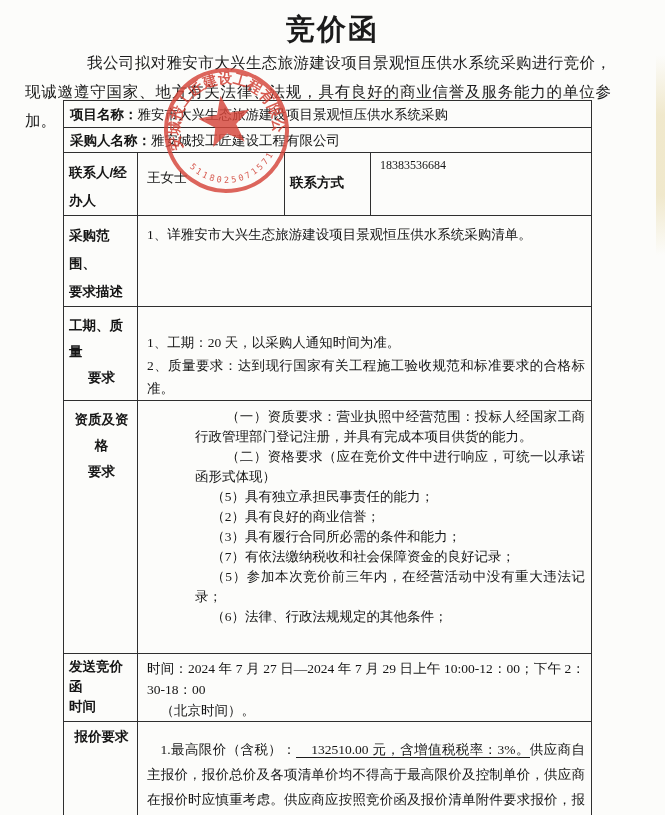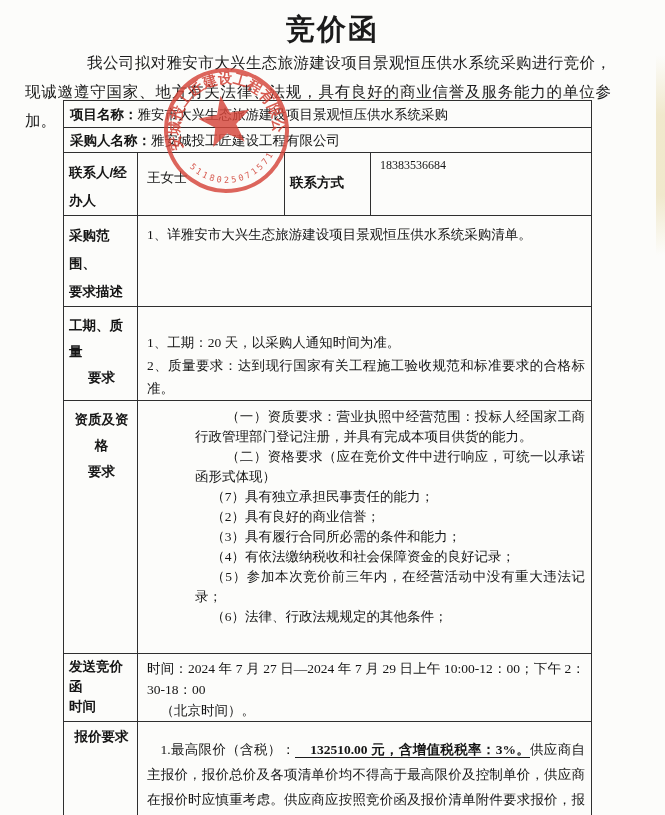--- a/index.html
+++ b/index.html
@@ -48,21 +48,21 @@
   .center-sub { text-align:center; }
   .mid { vertical-align:middle !important; }
   .qual-label { text-align:center; padding-top:88px; line-height:26px; }
   .qual-items p { line-height:20px; text-indent:1.2em;margin-left:48px; }
   .qual-items p.hang { text-indent:2.3em; }
   .time-cell div { line-height:20px; }
   .time-content div { line-height:21px; }
   .time-content .l2 { padding-left:1em; }
   .quote-label { text-align:center; padding-top:105px; }
   .quote-cell p.p1 { margin-top:10px; line-height:25px; text-indent:1em; }
-  .u-bold { font-weight:bold; border-bottom:1.5px solid #1c1c1c; white-space:pre;margin-top:20px; }
+  .u-bold { font-weight:normal; border-bottom:1.5px solid #1c1c1c; white-space:pre;margin-top:20px; }
 </style>
 </head>
 <body>
 
 <div class="page">
 
   <div class="edge-tint"></div>
 
   <h1 class="title">竞价函</h1>
 
@@ -133,24 +133,24 @@
     </tr>
 
     <tr class="h253">
       <td class="label-cell qual-label">
         <div>资质及资格</div>
         <div>要求</div>
       </td>
       <td colspan="3" class="content-cell qual-items" style="padding-top:6px">
         <p class="hang">（一）资质要求：营业执照中经营范围：投标人经国家工商行政管理部门登记注册，并具有完成本项目供货的能力。</p>
         <p class="hang">（二）资格要求（应在竞价文件中进行响应，可统一以承诺函形式体现）</p>
-        <p>（7）具有独立承担民事责任的能力；</p>
+        <p>（5）具有独立承担民事责任的能力；</p>
         <p>（2）具有良好的商业信誉；</p>
         <p>（3）具有履行合同所必需的条件和能力；</p>
-        <p>（4）有依法缴纳税收和社会保障资金的良好记录；</p>
+        <p>（7）有依法缴纳税收和社会保障资金的良好记录；</p>
         <p>（5）参加本次竞价前三年内，在经营活动中没有重大违法记录；</p>
         <p>（6）法律、行政法规规定的其他条件；</p>
       </td>
     </tr>
 
     <tr class="h40">
       <td class="label-cell time-cell" style="padding-top:3px">
         <div>发送竞价函</div>
         <div>时间</div>
       </td>

